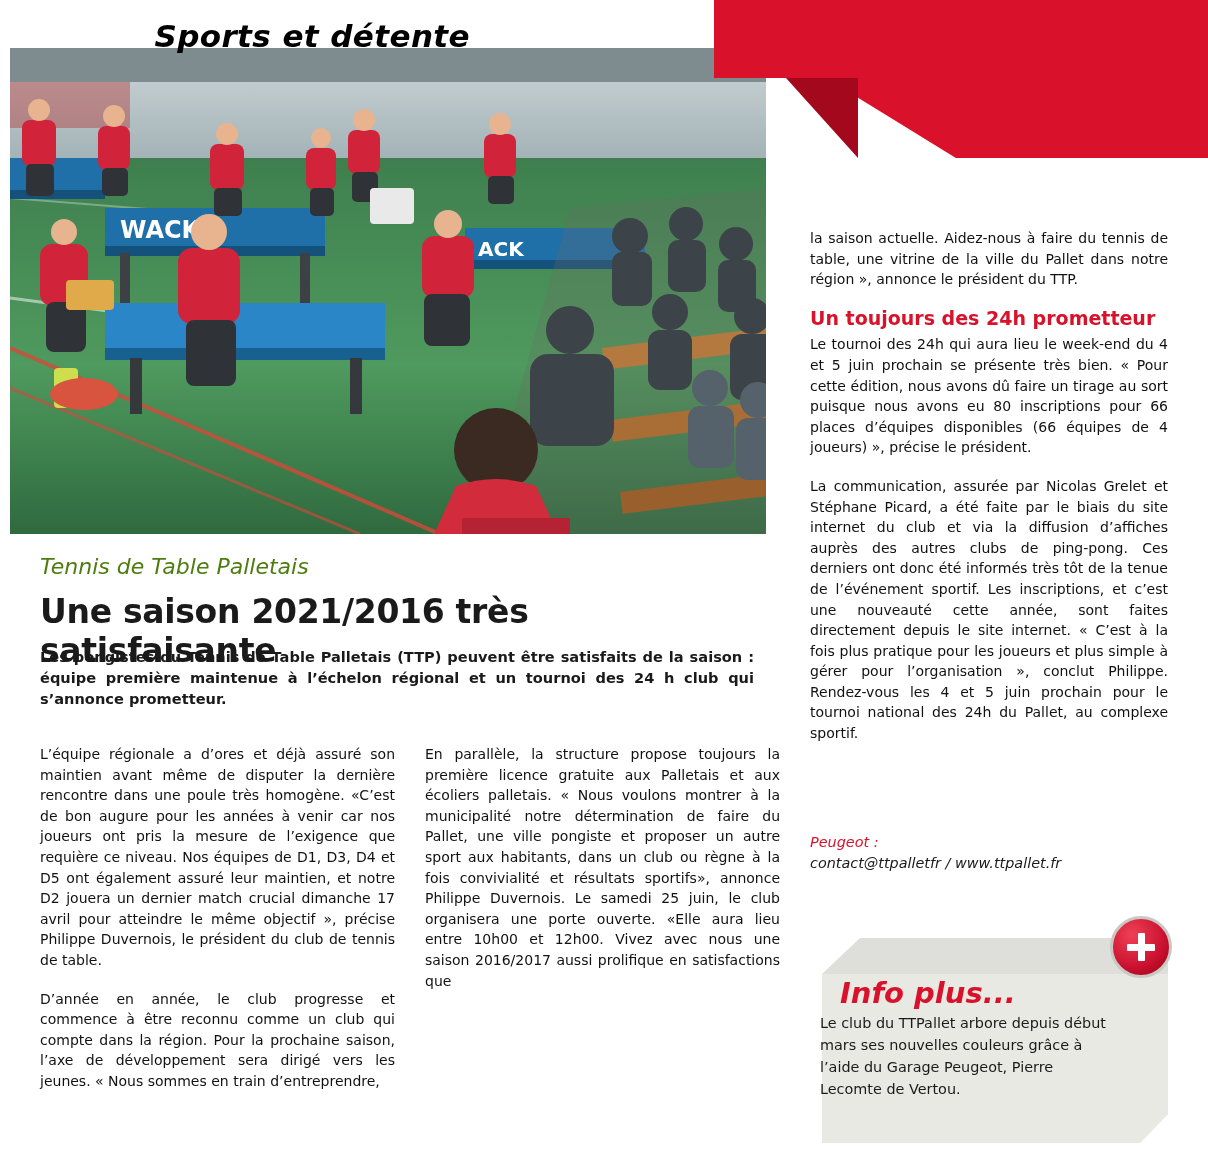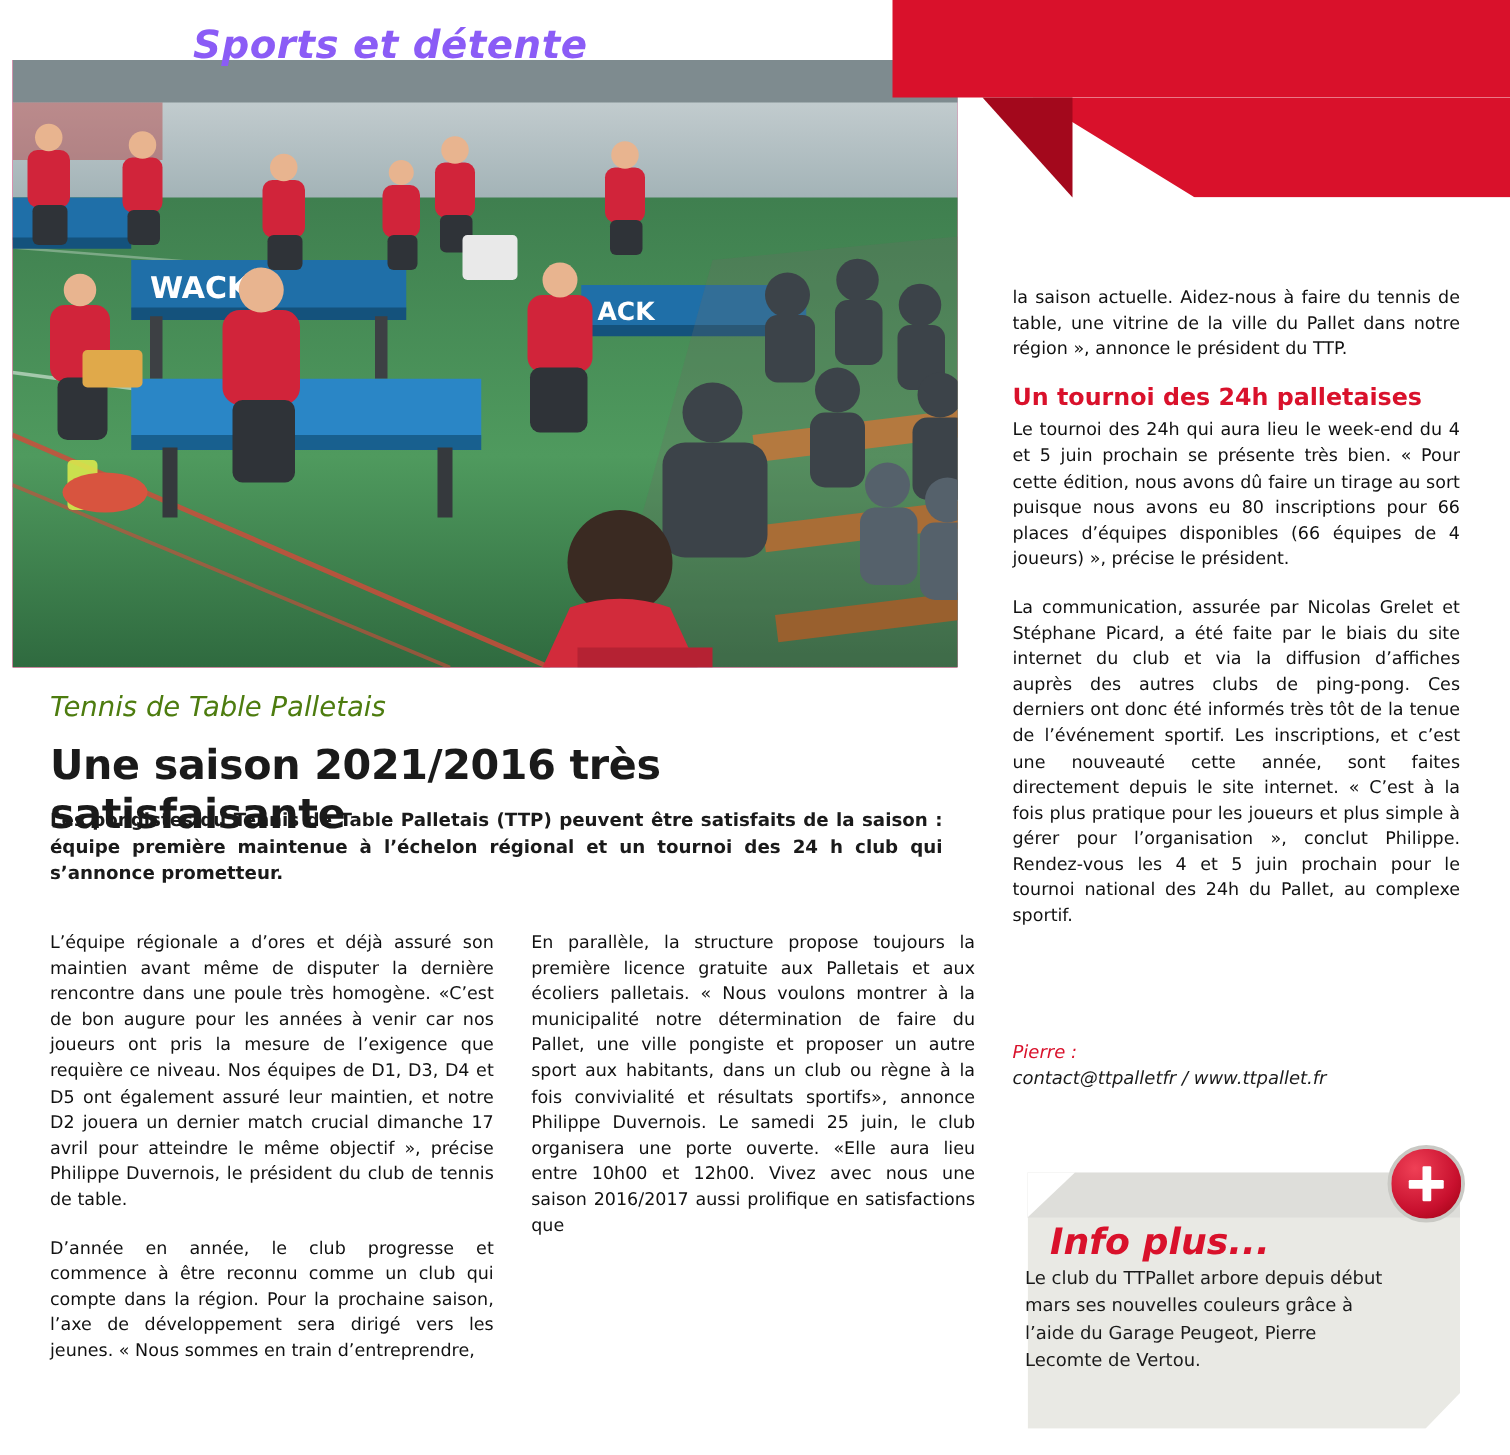--- a/index.html
+++ b/index.html
@@ -28,21 +28,21 @@
     height: 78px;
     background: #d9112b;
     z-index: 3;
   }
   .header-title {
     position: absolute;
     top: 18px;
     left: 0;
     width: 470px;
     text-align: right;
-    color: #8b5cf6;
+    color: #000000;
     font-family: "DejaVu Sans", sans-serif;
     font-style: italic;
     font-weight: bold;
     font-size: 31px;
     letter-spacing: 0.4px;
     z-index: 4;
   }
   .header-shape-dark {
     position: absolute;
     top: 78px;
@@ -368,27 +368,27 @@
     <p>L’équipe régionale a d’ores et déjà assuré son maintien avant même de disputer la dernière rencontre dans une poule très homogène. «C’est de bon augure pour les années à venir car nos joueurs ont pris la mesure de l’exigence que requière ce niveau. Nos équipes de D1, D3, D4 et D5 ont également assuré leur maintien, et notre D2 jouera un dernier match crucial dimanche 17 avril pour atteindre le même objectif », précise Philippe Duvernois, le président du club de tennis de table.</p>
     <p>D’année en année, le club progresse et commence à être reconnu comme un club qui compte dans la région. Pour la prochaine saison, l’axe de développement sera dirigé vers les jeunes. « Nous sommes en train d’entreprendre,</p>
   </div>
 
   <div class="col" id="col-mid">
     <p>En parallèle, la structure propose toujours la première licence gratuite aux Palletais et aux écoliers palletais. « Nous voulons montrer à la municipalité notre détermination de faire du Pallet, une ville pongiste et proposer un autre sport aux habitants, dans un club ou règne à la fois convivialité et résultats sportifs», annonce Philippe Duvernois. Le samedi 25 juin, le club organisera une porte ouverte. «Elle aura lieu entre 10h00 et 12h00. Vivez avec nous une saison 2016/2017 aussi prolifique en satisfactions que</p>
   </div>
 
   <div class="col" id="col-right">
     <p>la saison actuelle. Aidez-nous à faire du tennis de table, une vitrine de la ville du Pallet dans notre région », annonce le président du TTP.</p>
-    <h2 class="sub-head">Un tournoi des 24h palletaises</h2>
+    <h2 class="sub-head">Un toujours des 24h prometteur</h2>
     <p>Le tournoi des 24h qui aura lieu le week-end du 4 et 5 juin prochain se présente très bien. « Pour cette édition, nous avons dû faire un tirage au sort puisque nous avons eu 80 inscriptions pour 66 places d’équipes disponibles (66 équipes de 4 joueurs) », précise le président.</p>
     <p>La communication, assurée par Nicolas Grelet et Stéphane Picard, a été faite par le biais du site internet du club et via la diffusion d’affiches auprès des autres clubs de ping-pong. Ces derniers ont donc été informés très tôt de la tenue de l’événement sportif.  Les inscriptions, et c’est une nouveauté cette année, sont faites directement depuis le site internet. « C’est à la fois plus pratique pour les joueurs et plus simple à gérer pour l’organisation », conclut Philippe.  Rendez-vous les 4 et 5 juin prochain pour le tournoi national des 24h du Pallet, au complexe sportif.</p>
   </div>
 
   <div class="contact">
-    <div>Pierre :</div>
+    <div>Peugeot :</div>
     <div class="c-lines">contact@ttpalletfr / www.ttpallet.fr</div>
   </div>
 
   <div class="infobox"></div>
   <div class="infobox-tab"></div>
   <div class="infobox-notch"></div>
   <div class="infobox-title">Info plus...</div>
   <div class="infobox-body">Le club du TTPallet arbore depuis début mars ses nouvelles couleurs grâce à l’aide du Garage Peugeot, Pierre Lecomte de Vertou.</div>
   <div class="plus-badge"></div>
 

